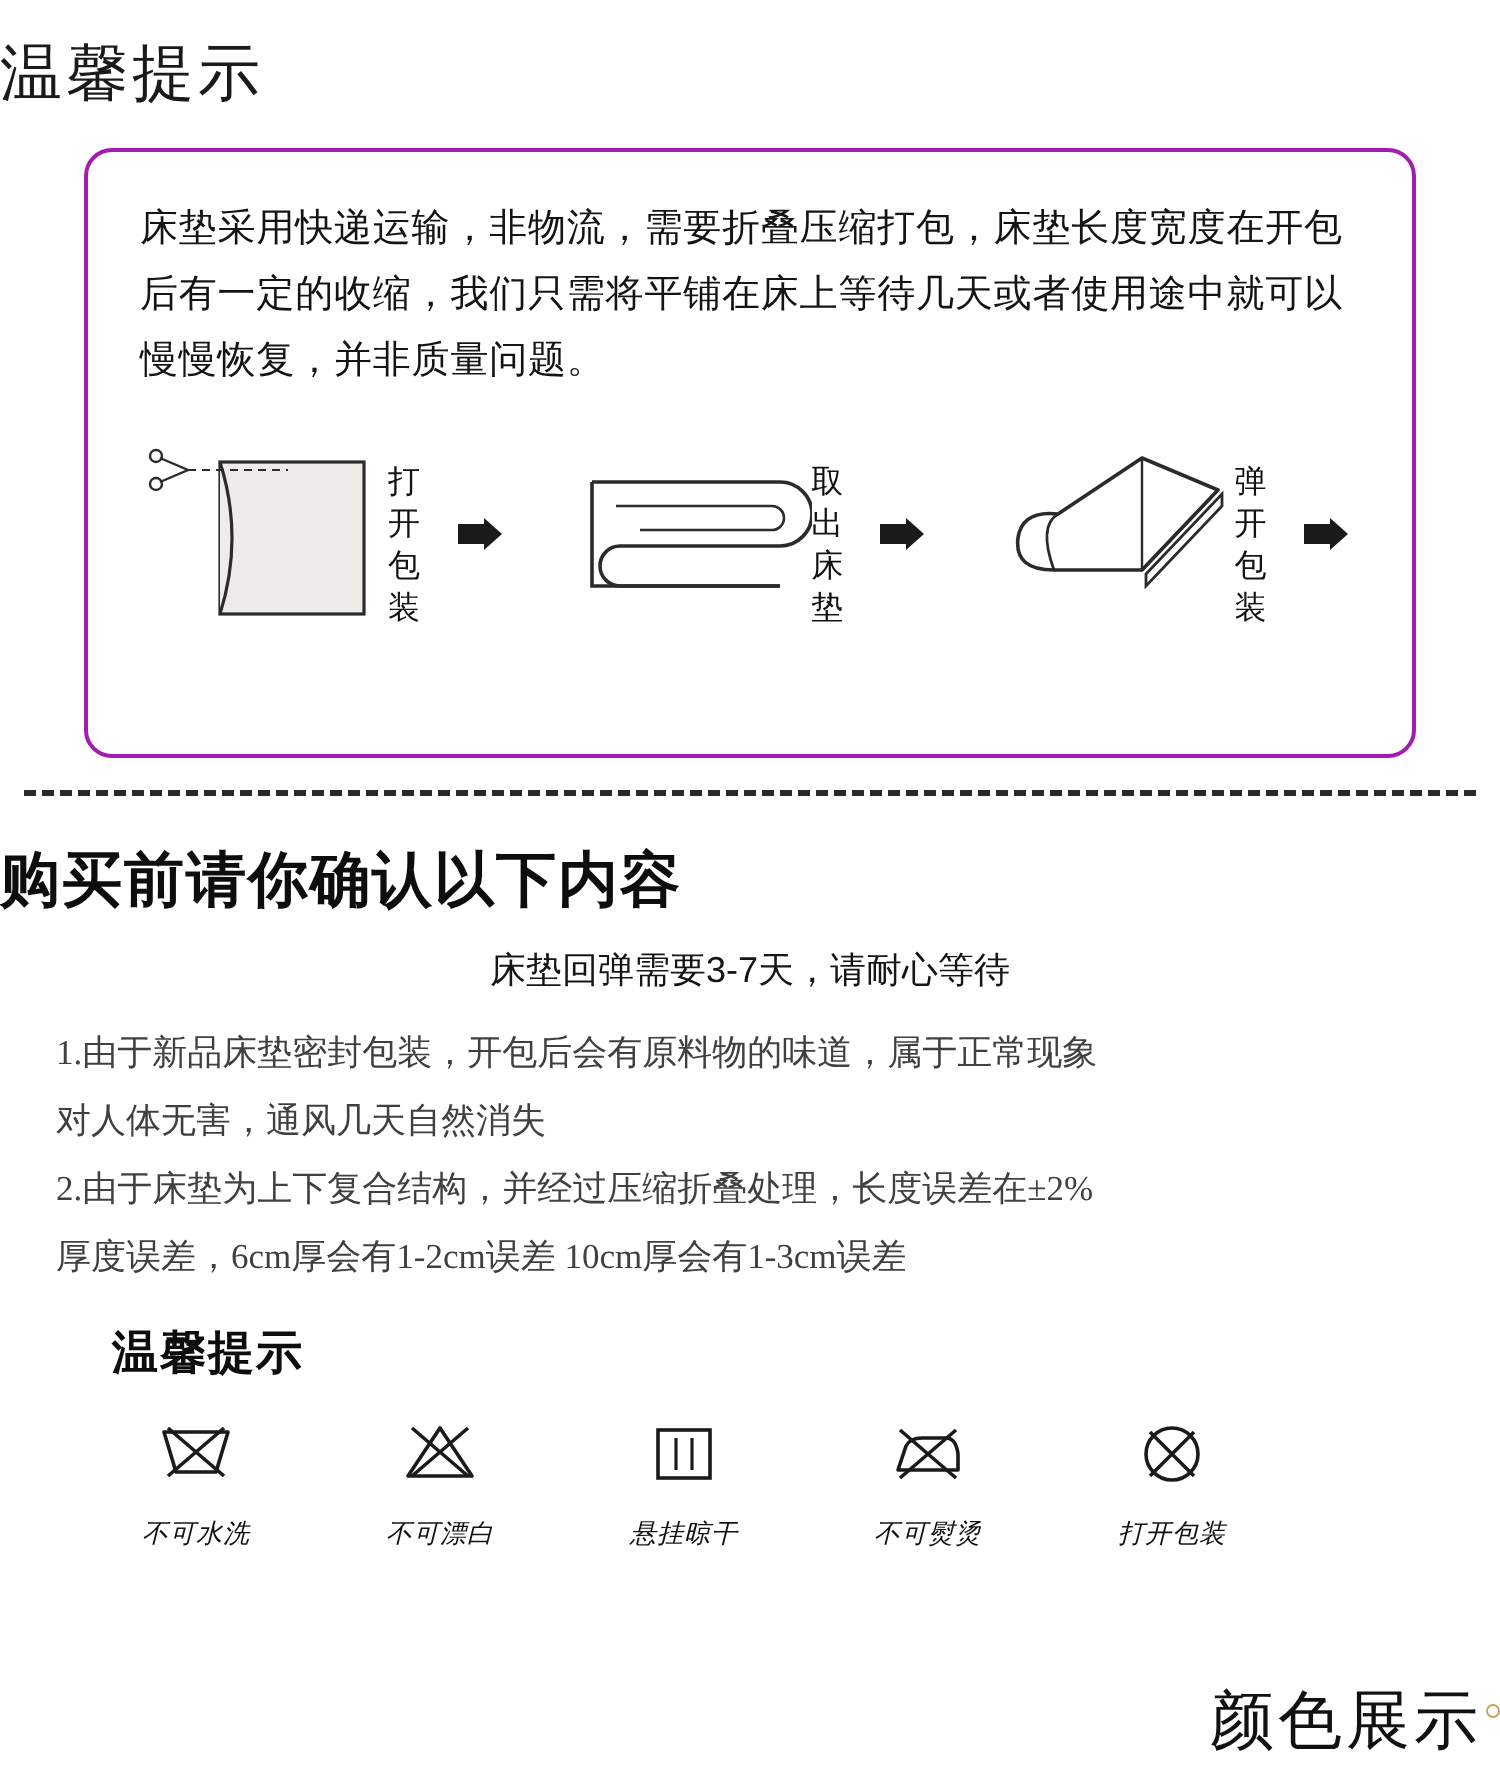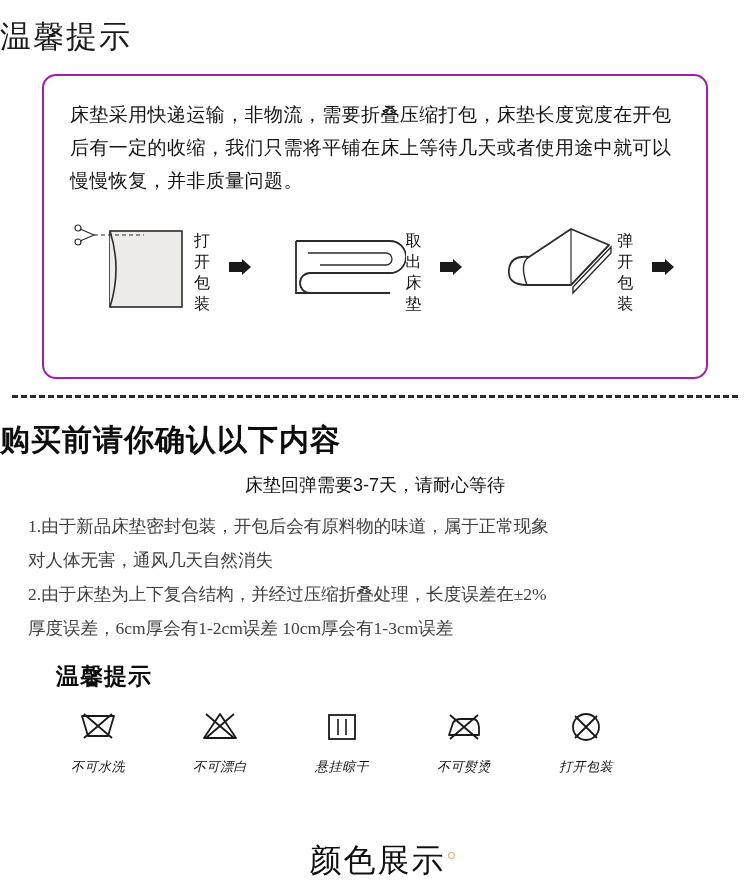--- a/index.html
+++ b/index.html
@@ -143,21 +143,21 @@
     color: #111111;
     letter-spacing: 0.5px;
     font-style: italic;
   }
 
   
   .color-title {
     position: absolute;
     left: 14px; right: 0;
     bottom: 6px;
-    text-align: center;
+    text-align: right;
     font-size: 32px;
     color: #111111;
     letter-spacing: 2px;
   }
   .color-title .dot {
     display: inline-block;
     width: 7px; height: 7px;
     border: 1px solid #c8a15a;
     border-radius: 50%;
     vertical-align: super;

